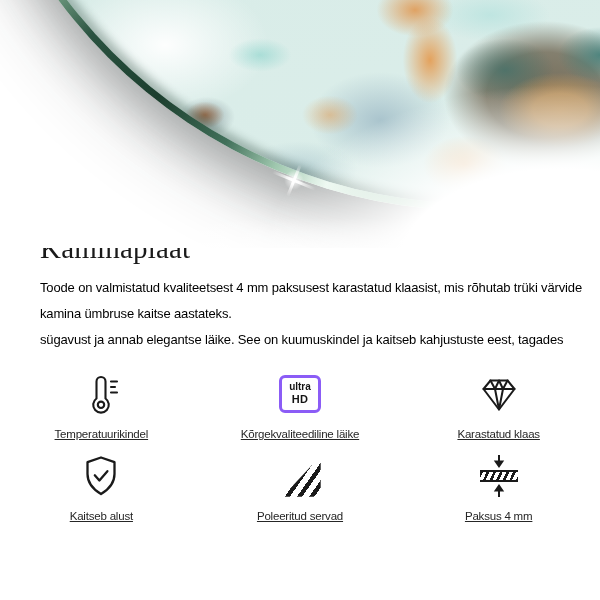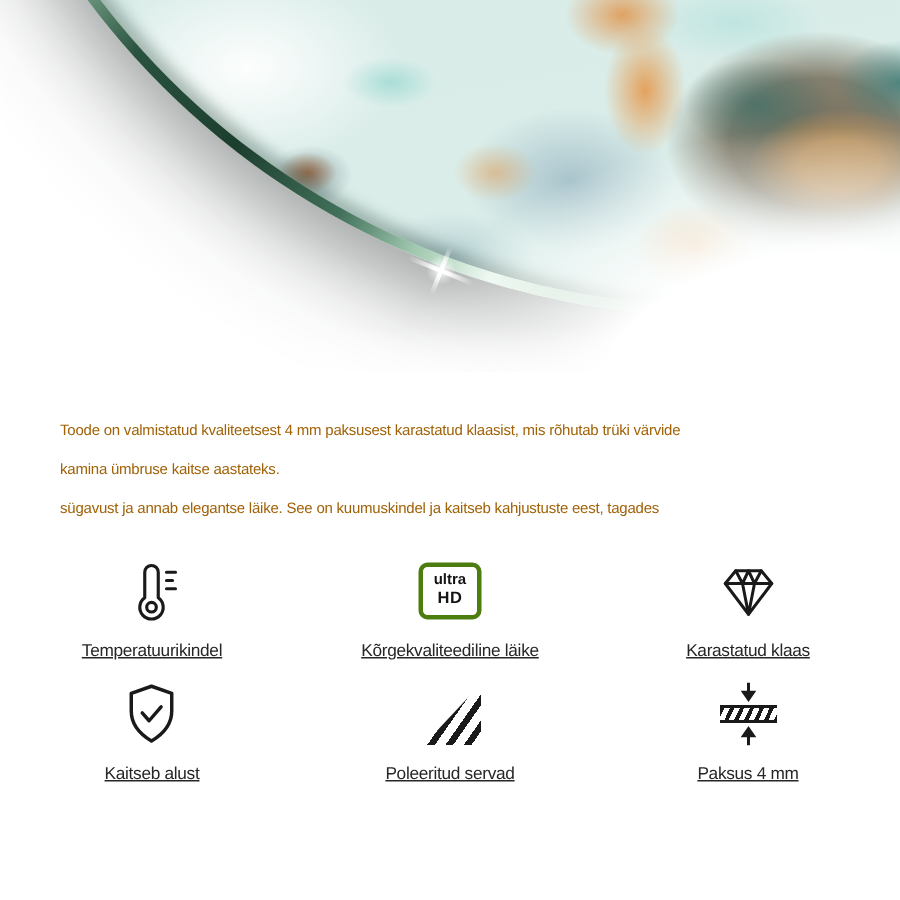--- a/index.html
+++ b/index.html
@@ -64,35 +64,35 @@
   .sparkle::after{width:34px;left:6px;transform:rotate(112deg);}
   .sparkle .glow{position:absolute;inset:13px;border-radius:50%;
     background:radial-gradient(circle, rgba(255,255,255,.95) 0%, rgba(255,255,255,0) 70%);}
 
   
   .content{padding:0 40px;}
   h1{
     margin:-18px 0 0;font-family:"Liberation Serif", serif;font-weight:400;
     font-size:29px;line-height:37px;color:#1a1a1a;letter-spacing:.2px;
   }
-  .desc{margin-top:8px;font-size:10px;line-height:26px;color:#a16207;letter-spacing:-.15px;}
+  .desc{margin-top:8px;font-size:13px;line-height:26px;color:#000000;letter-spacing:-.15px;}
   .desc div{white-space:nowrap;}
 
   
   .features{
     display:grid;grid-template-columns:repeat(3,1fr);row-gap:12px;
     width:600px;box-sizing:border-box;padding:0 2px;margin-top:18px;
   }
   .feature{display:flex;flex-direction:column;align-items:center;}
   .icon-box{height:46px;display:flex;align-items:center;justify-content:center;}
   .f-label{margin-top:11px;font-size:11.5px;letter-spacing:-.2px;color:#262626;line-height:13px;text-decoration:underline;}
   .icon-box svg{display:block;}
 
   .hdbox{
-    width:42px;height:38px;box-sizing:border-box;border:3px solid #4d7c0f;border-radius:6px;
+    width:42px;height:38px;box-sizing:border-box;border:3px solid #8b5cf6;border-radius:6px;
     display:flex;flex-direction:column;align-items:center;justify-content:center;color:#141414;
   }
   .hd-small{font-size:10px;font-weight:600;line-height:11px;}
   .hd-big{font-size:11px;font-weight:800;line-height:15px;letter-spacing:.3px;}
 
   .stripes{
     width:44px;height:44px;
     background:repeating-linear-gradient(125deg, #1a1a1a 0 4.2px, transparent 4.2px 10px);
     clip-path:polygon(10% 97%, 97% 4%, 97% 97%);
   }
@@ -114,21 +114,21 @@
       <div class="plate-art"></div>
     </div>
     <div class="hero-fade"></div>
     <div class="sparkle">
       <span class="glow"></span>
     </div>
   </div>
 
   <div class="content">
     <h1>
-      <br>
+      <span>Kaminaplaat</span><br>
     </h1>
     <div class="desc">
       <div>Toode on valmistatud kvaliteetsest 4 mm paksusest karastatud klaasist, mis rõhutab trüki värvide</div>
       <div>kamina ümbruse kaitse aastateks.</div>
       <div>sügavust ja annab elegantse läike. See on kuumuskindel ja kaitseb kahjustuste eest, tagades</div>
     </div>
   </div>
 
   <div class="features">
 

